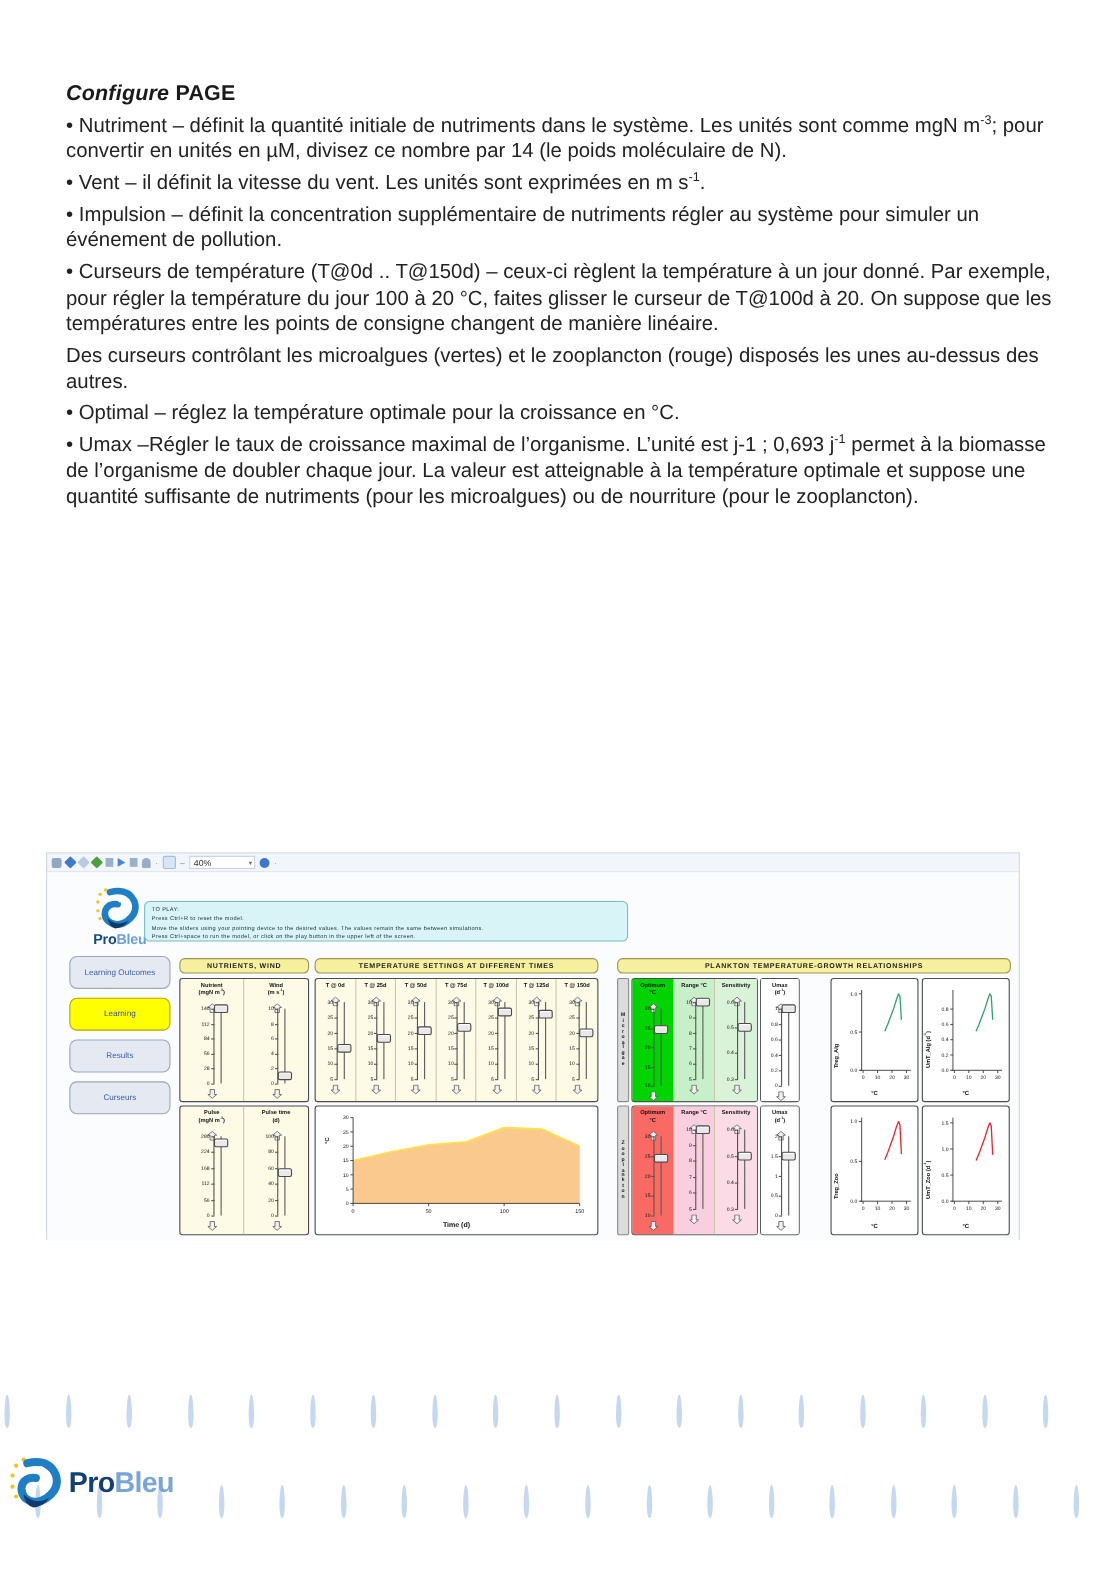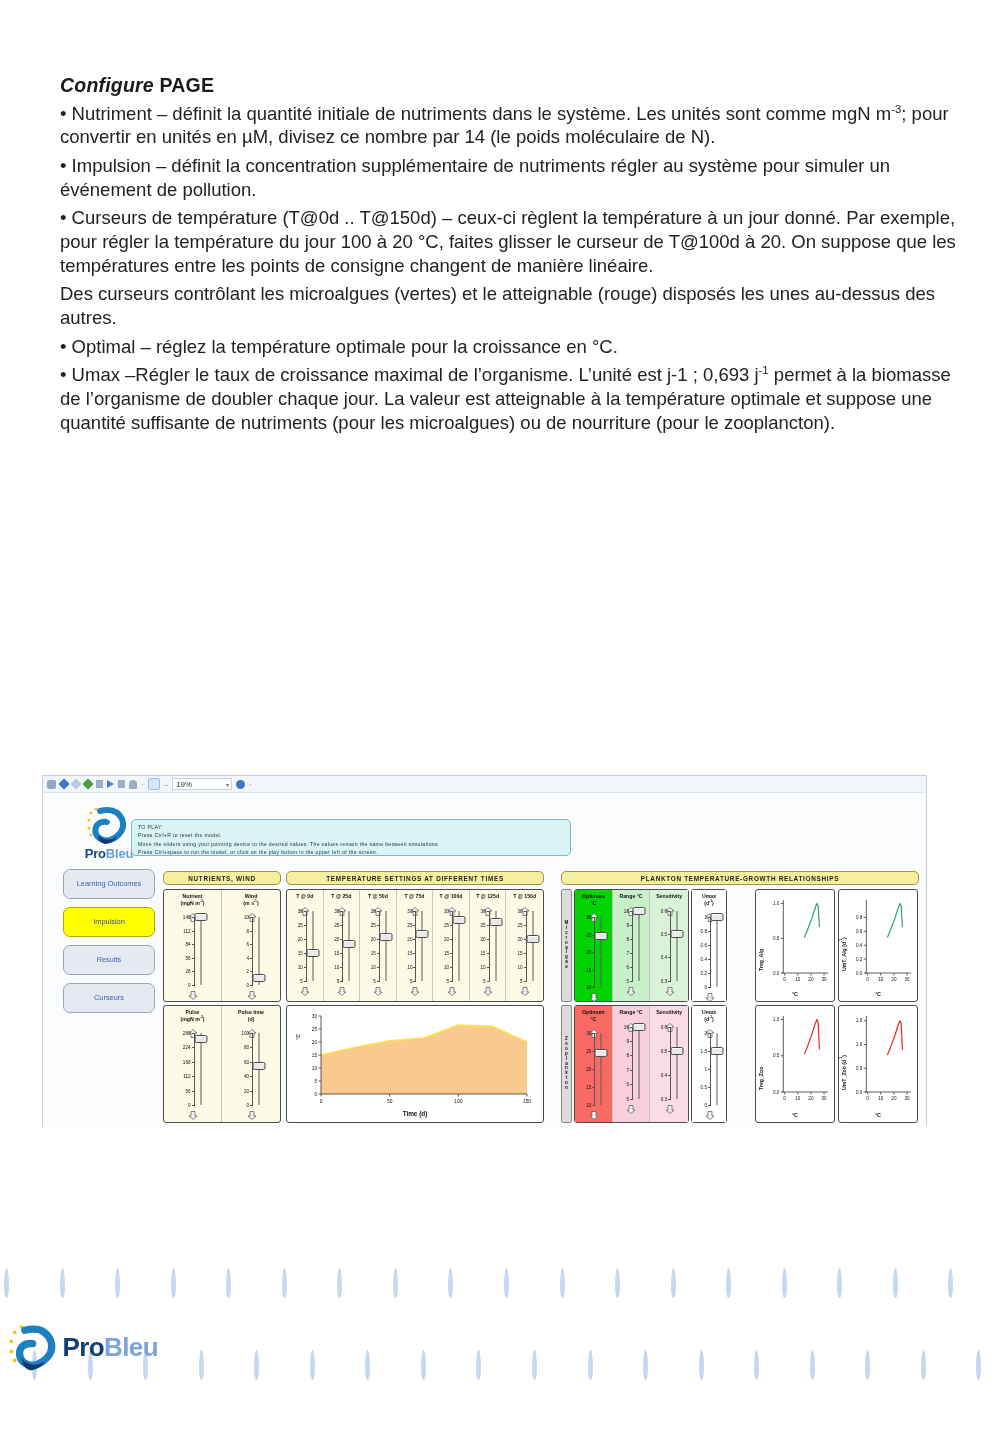--- a/index.html
+++ b/index.html
@@ -172,43 +172,44 @@
 </head>
 <body>
 
 <div class="doc">
   <h1>
     <br>
     <span class="ital">Configure</span><span> PAGE</span>
   </h1>
 
   <p>• Nutriment – définit la quantité initiale de nutriments dans le système. Les unités sont comme mgN m<sup>-3</sup>; pour convertir en unités en µM, divisez ce nombre par 14 (le poids moléculaire de N).</p>
+  <p>• Vent – il définit la vitesse du vent. Les unités sont exprimées en m s<sup>-1</sup>.</p>
   <p>• Impulsion – définit la concentration supplémentaire de nutriments régler au système pour simuler un événement de pollution.</p>
   <p>• Curseurs de température (T@0d .. T@150d) – ceux-ci règlent la température à un jour donné. Par exemple, pour régler la température du jour 100 à 20 °C, faites glisser le curseur de T@100d à 20. On suppose que les températures entre les points de consigne changent de manière linéaire.</p>
-  <p>Des curseurs contrôlant les microalgues (vertes) et le atteignable (rouge) disposés les unes au-dessus des autres.</p>
+  <p>Des curseurs contrôlant les microalgues (vertes) et le zooplancton (rouge) disposés les unes au-dessus des autres.</p>
   <p>• Optimal – réglez la température optimale pour la croissance en °C.</p>
   <p>•  Umax –Régler le taux de croissance maximal de l’organisme. L’unité est j-1 ; 0,693 j<sup>-1</sup> permet à la biomasse de l’organisme de doubler chaque jour. La valeur est atteignable à la température optimale et suppose une quantité suffisante de nutriments (pour les microalgues) ou de nourriture (pour le zooplancton).</p>
 </div>
 
 <div class="app-shot">
 
   <div class="toolbar">
     <span class="tb-ico tb-sq"></span>
     <span class="tb-dia"></span>
     <span class="tb-dia light"></span>
     <span class="tb-dia green"></span>
     <span class="tb-bar"></span>
     <span class="tb-play"></span>
     <span class="tb-bar"></span>
     <span class="tb-person"></span>
     <span class="tb-dot">·</span>
     <span class="tb-sel"></span>
     <span class="tb-dot">–</span>
     <span class="tb-zoom">
-      <span>19%</span>
+      <span>40%</span>
       <span class="tb-caret">▾</span>
     </span>
     <span class="tb-blue"></span>
     <span class="tb-dot">·</span>
   </div>
 
   <div class="app-body">
 
     <div class="app-logo">
       <div class="logo-mark">
@@ -235,21 +236,21 @@
       <div>Press Ctrl+R to reset the model.</div>
       <div>Move the sliders using your pointing device to the desired values. The values remain the same between simulations.</div>
       <div>Press Ctrl+space to run the model, or click on the play button in the upper left of the screen.</div>
     </div>
 
     <div class="nav">
       <div class="nav-btn">
           <span>Learning Outcomes</span>
         </div>
       <div class="nav-btn active">
-          <span>Impulsion</span>
+          <span>Learning</span>
         </div>
       <div class="nav-btn">
           <span>Results</span>
         </div>
       <div class="nav-btn">
           <span>Curseurs</span>
         </div>
     </div>
 
     <div class="banner" style="position:absolute;left:120px;top:78px;width:118px;">NUTRIENTS,  WIND</div>

